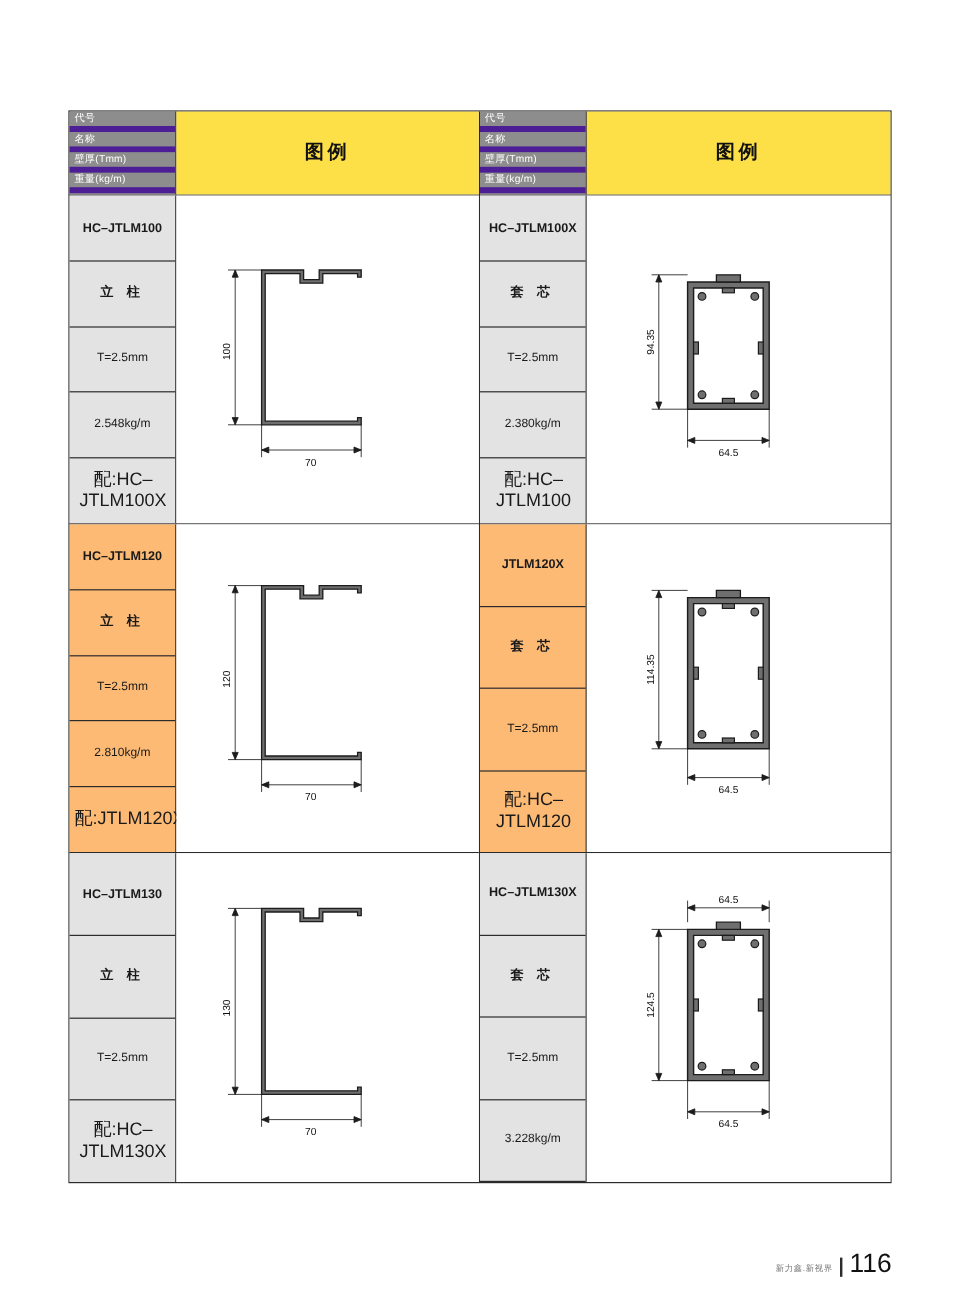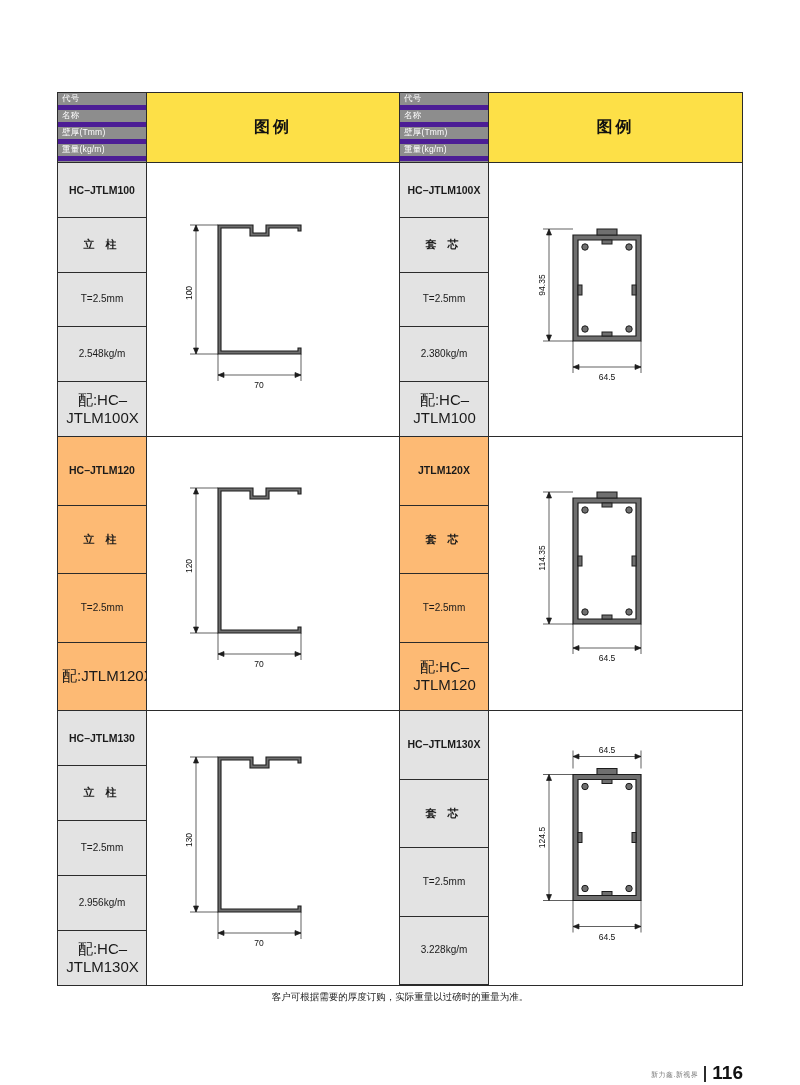--- a/index.html
+++ b/index.html
@@ -164,25 +164,24 @@
     color: #7a7a7a;
     letter-spacing: 0.5px;
     padding-bottom: 2px;
   }
   .pagefoot .sep {
     width: 2px;
     height: 16px;
     background: #2b2b2b;
   }
   .pagefoot .num {
-    font-size: 19px;
-    font-weight: bold;
+    font-size: 22px;
+    font-weight: normal;
     color: #111;
     line-height: 1;
-    margin-top: 21px;
   }
   .dimtext {
     font-size: 8.5px;
     fill: #111;
     font-family: "Liberation Sans", sans-serif;
   }
 </style>
 </head>
 <body>
 
@@ -237,20 +236,21 @@
             <text class="dimtext" x="111" y="183" text-anchor="middle">70</text>
           </svg>
         </div>
       </div>
 
       <div class="row">
         <div class="spec highlight">
           <div class="cell code">HC–JTLM120</div>
           <div class="cell name">立 柱</div>
           <div class="cell">T=2.5mm</div>
+          <div class="cell">2.810kg/m</div>
           <div class="cell pair">配:JTLM120X</div>
         </div>
         <div class="figure">
           <svg width="250" height="200" viewBox="0 0 250 200">
             <g fill="#6f6f6f" stroke="#1c1c1c" stroke-width="1.1">
               <path d="M70,14 L105,14 L105,22 L118,22 L118,14 L153,14 L153,20 L150,20 L150,17 L121,17 L121,25 L102,25 L102,17 L73,17 L73,156 L150,156 L150,153 L153,153 L153,159 L70,159 Z"></path>
             </g>
             <g stroke="#1c1c1c" stroke-width="0.7" fill="none">
               <line x1="70" y1="14" x2="42" y2="14"></line>
               <line x1="70" y1="159" x2="42" y2="159"></line>
@@ -269,21 +269,20 @@
             <text class="dimtext" x="111" y="193" text-anchor="middle">70</text>
           </svg>
         </div>
       </div>
 
       <div class="row">
         <div class="spec">
           <div class="cell code">HC–JTLM130</div>
           <div class="cell name">立 柱</div>
           <div class="cell">T=2.5mm</div>
-          <div class="cell">2.956kg/m</div>
           <div class="cell pair">配:HC–JTLM130X</div>
         </div>
         <div class="figure">
           <svg width="250" height="210" viewBox="0 0 250 210">
             <g fill="#6f6f6f" stroke="#1c1c1c" stroke-width="1.1">
               <path d="M70,14 L105,14 L105,22 L118,22 L118,14 L153,14 L153,20 L150,20 L150,17 L121,17 L121,25 L102,25 L102,17 L73,17 L73,166 L150,166 L150,163 L153,163 L153,169 L70,169 Z"></path>
             </g>
             <g stroke="#1c1c1c" stroke-width="0.7" fill="none">
               <line x1="70" y1="14" x2="42" y2="14"></line>
               <line x1="70" y1="169" x2="42" y2="169"></line>
@@ -469,21 +468,20 @@
             </g>
             <text class="dimtext" x="106" y="199" text-anchor="middle">64.5</text>
           </svg>
         </div>
       </div>
 
     </div>
   </div>
 
   <div class="footnote">
-    <div>客户可根据需要的厚度订购，实际重量以过磅时的重量为准。</div>
   </div>
 
   <div class="pagefoot">
     <div class="brand">新力鑫.新视界</div>
     <div class="sep"></div>
     <div class="num">116</div>
   </div>
 
 </div>
 

